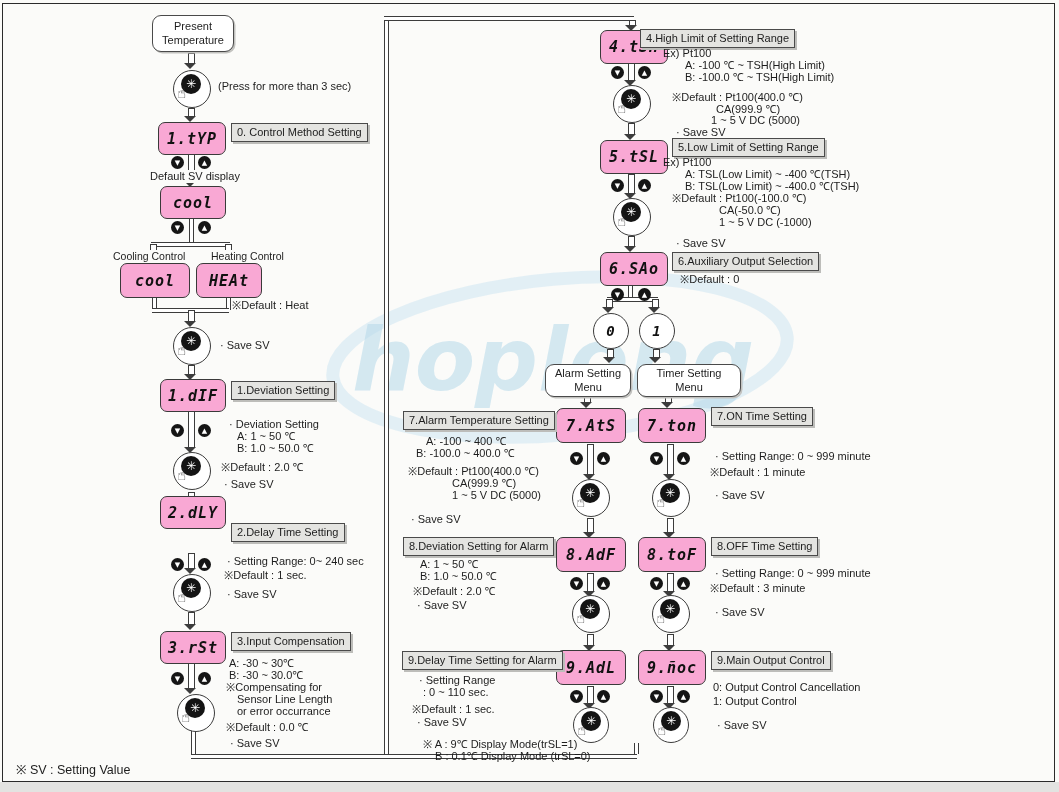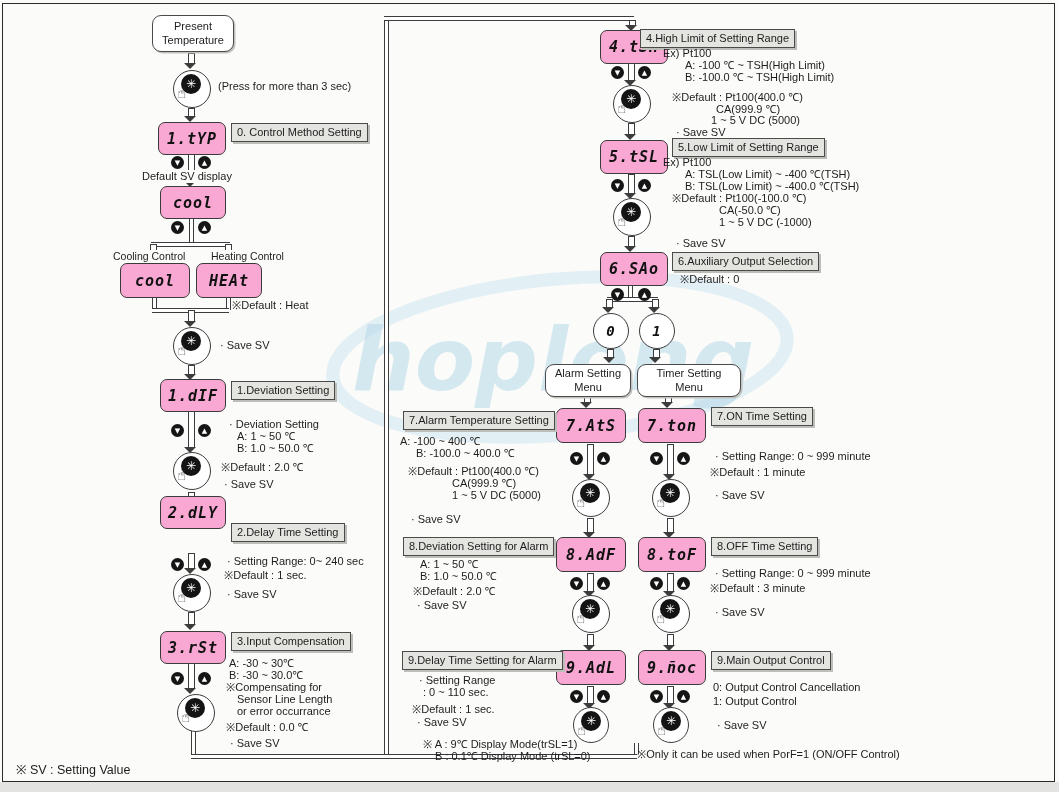--- a/index.html
+++ b/index.html
@@ -1,20 +1,20 @@
 <!DOCTYPE html>
 <html><head>
 <meta charset="utf-8">
 <style>
   html,body{margin:0;padding:0}
   .page{position:relative;width:1059px;height:792px;background:#fbfbf9;font-family:"Liberation Sans",sans-serif;font-size:11px;color:#1d1d1d;overflow:hidden}
   .frame{position:absolute;left:2px;top:3px;width:1051px;height:777px;border:1.3px solid #2b2b2b;pointer-events:none;z-index:30}
   .bstrip{position:absolute;left:0;top:782px;width:100%;height:10px;background:#e3e3e1;z-index:1}
   .t{position:absolute;white-space:nowrap;line-height:1.2;z-index:6}
-  .ctr{text-align:left}
+  .ctr{text-align:center}
   .small{font-size:10.5px}
   .bg{background:#fbfbf9;padding:0 2px}
   .disp{position:absolute;background:#f9a8d4;border:1.6px solid #3a3a3a;border-radius:7px;display:flex;align-items:center;justify-content:center;z-index:5}
   .seg{font-family:"DejaVu Sans Mono",monospace;font-style:italic;font-weight:700;font-size:15px;letter-spacing:1px;color:#111}
   .lbl{position:absolute;background:#e4e4e1;border:1px solid #4a4a4a;box-shadow:2px 2px 0 #bdbdba;padding:2px 5px 3px;white-space:nowrap;font-size:11px;z-index:6}
   .rbox{position:absolute;background:#fff;border:1.5px solid #4a4a4a;border-radius:9px;box-shadow:1.5px 1.5px 0 #c2c2bf;display:flex;flex-direction:column;align-items:center;justify-content:center;line-height:1.25;font-size:11px;z-index:5}
   .btn{position:absolute;width:36px;height:36px;background:#fff;border:1.4px solid #3c3c3c;border-radius:50%;z-index:5}
   .core{position:absolute;left:7px;top:3px;width:20px;height:20px;background:#141414;border-radius:50%;color:#fff;display:flex;align-items:center;justify-content:center;font-size:12px;font-family:"DejaVu Sans",sans-serif}
   .hand{position:absolute;left:3px;top:13px;font-size:15px;color:#2e2e2e;font-family:"DejaVu Sans",sans-serif}
   .ud{position:absolute;width:13px;height:13px;background:#151515;border-radius:50%;color:#fff;display:flex;align-items:center;justify-content:center;font-size:7px;z-index:7;font-family:"DejaVu Sans",sans-serif}
@@ -234,21 +234,21 @@
     <span>Timer Setting</span>
     <span>Menu</span>
   </div>
   <div class="arrv" style="left:584px;top:396px;height:5px"></div>
   <div class="arrv" style="left:665px;top:396px;height:5px"></div>
 
   <div class="disp" style="left:556px;top:408px;width:68px;height:33px">
     <span class="seg">7.AtS</span>
   </div>
   <div class="lbl" style="left:403px;top:411px">7.Alarm Temperature Setting</div>
-  <div class="t" style="left:400px;top:435px">A: -100   ~ 400 ℃</div>
+  <div class="t" style="left:426px;top:435px">A: -100   ~ 400 ℃</div>
   <div class="t" style="left:416px;top:447px">B: -100.0 ~ 400.0 ℃</div>
   <div class="t" style="left:408px;top:465px">※Default : Pt100(400.0 ℃)</div>
   <div class="t" style="left:452px;top:477px">CA(999.9 ℃)</div>
   <div class="t" style="left:452px;top:489px">1 ~ 5 V DC (5000)</div>
   <div class="t" style="left:411px;top:513px">· Save SV</div>
 
   <div class="arrv" style="left:587px;top:444px;height:29px"></div>
   <div class="ud" style="left:570px;top:452px">▼</div>
   <div class="ud" style="left:597px;top:452px">▲</div>
   <div class="btn" style="left:572px;top:479px">
@@ -328,21 +328,20 @@
   </div>
   <div class="arrv" style="left:667px;top:634px;height:10px"></div>
 
   <div class="disp" style="left:638px;top:650px;width:66px;height:33px">
     <span class="seg">9.ñoc</span>
   </div>
   <div class="lbl" style="left:711px;top:651px">9.Main Output Control</div>
   <div class="t" style="left:713px;top:681px">0: Output Control Cancellation</div>
   <div class="t" style="left:713px;top:695px">1: Output Control</div>
   <div class="t" style="left:717px;top:719px">· Save SV</div>
-  <div class="t" style="left:637px;top:748px">※Only it can be used when PorF=1 (ON/OFF Control)</div>
 
   <div class="arrv" style="left:667px;top:686px;height:16px"></div>
   <div class="ud" style="left:650px;top:690px">▼</div>
   <div class="ud" style="left:677px;top:690px">▲</div>
   <div class="btn" style="left:653px;top:707px;width:34px;height:34px">
     <span class="core">✳</span>
     <span class="hand">☝</span>
   </div>
 
   <div class="t" style="left:16px;top:763px;font-size:12.5px">※ SV : Setting Value</div>

